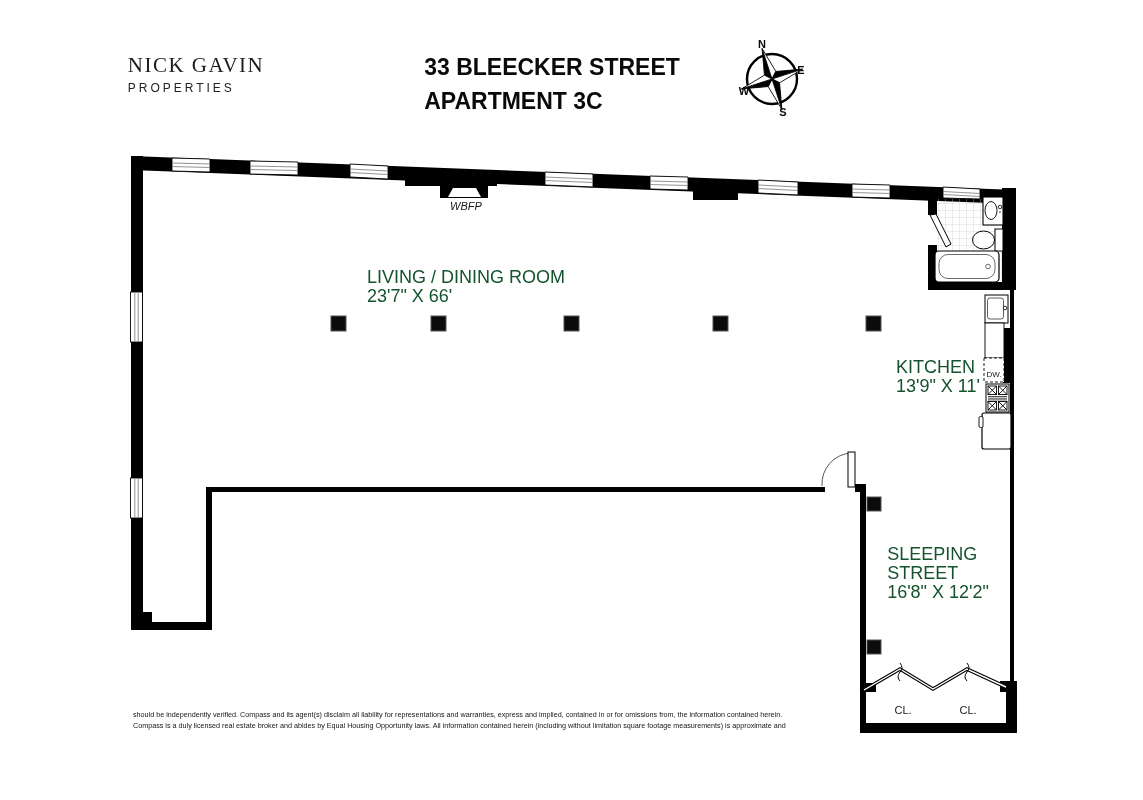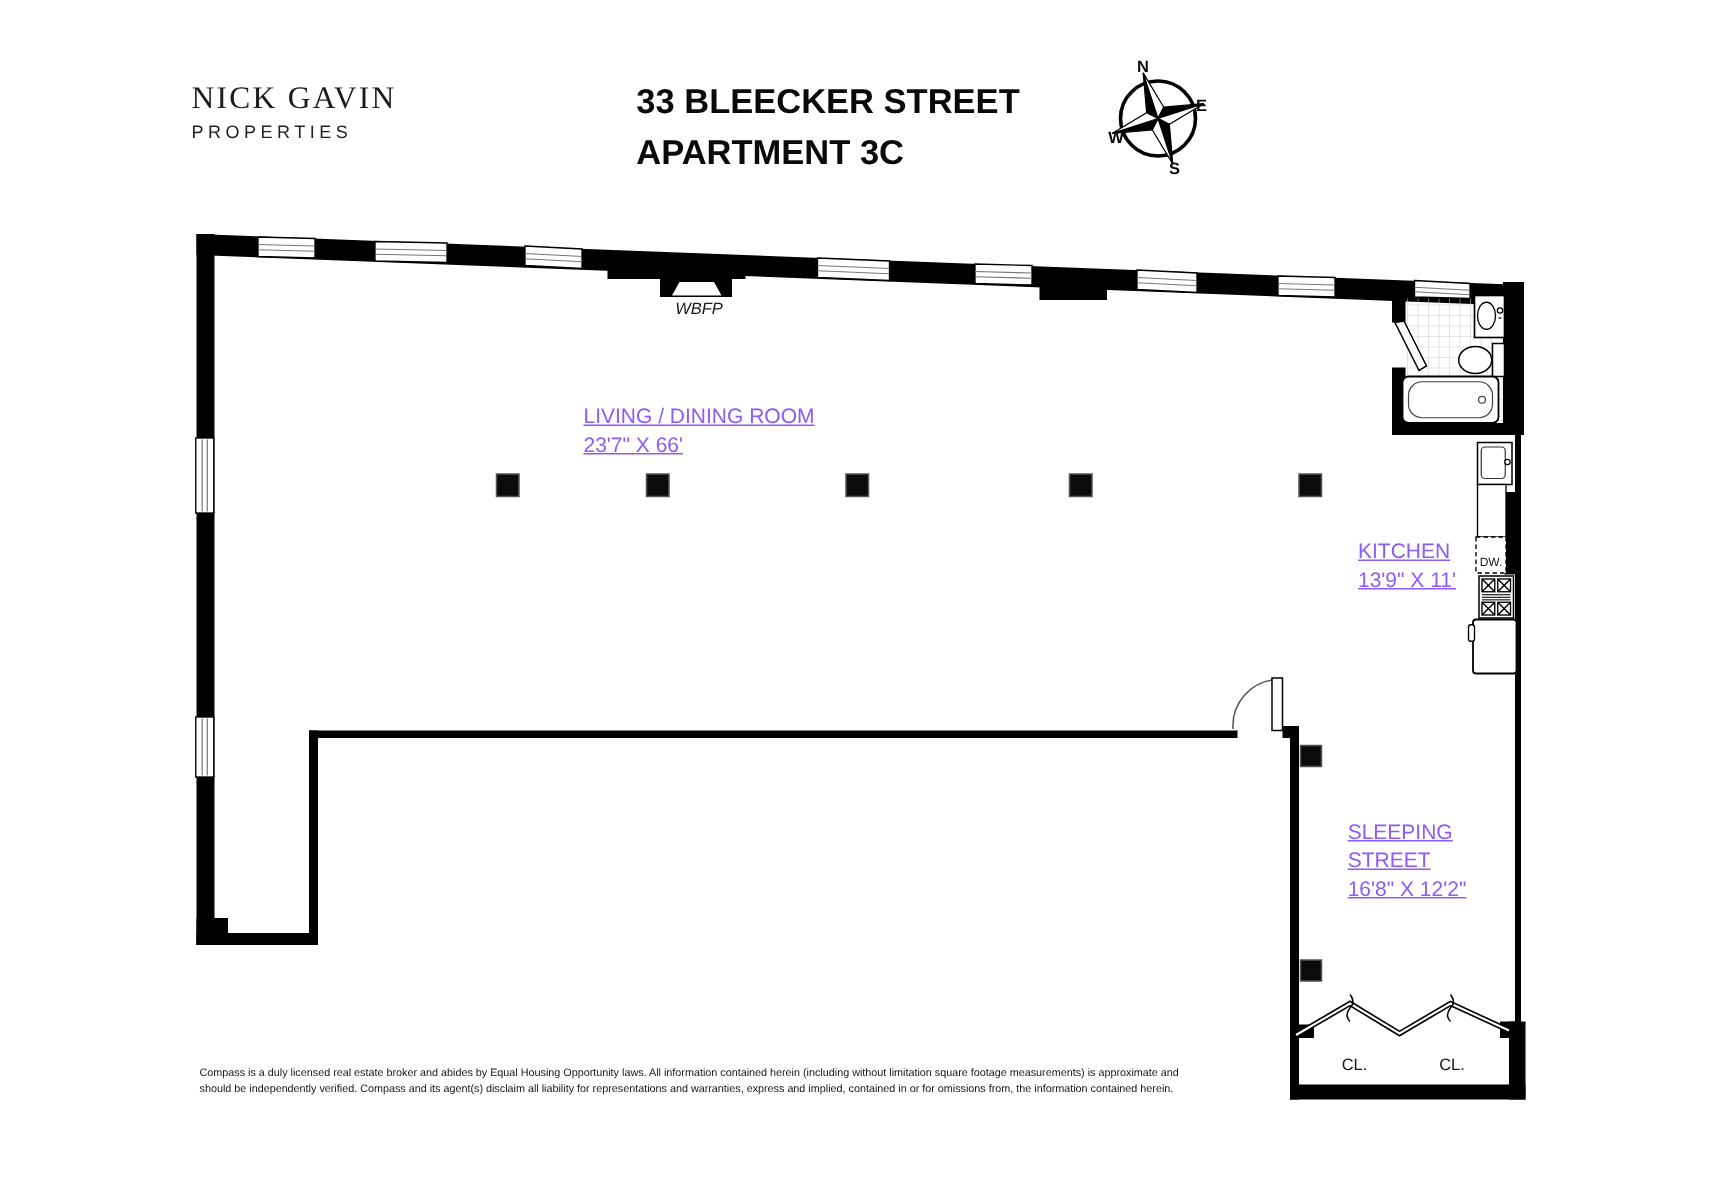--- a/index.html
+++ b/index.html
@@ -3,21 +3,21 @@
 <meta charset="utf-8">
 <style>
   html,body{margin:0;padding:0;background:#fff;}
   #canvas{position:relative;width:1143px;height:800px;background:#fff;overflow:hidden;
           font-family:"Liberation Sans",sans-serif;color:#111;}
   svg{position:absolute;left:0;top:0;}
   .lbl{position:absolute;transform:translateX(-50%);text-align:left;white-space:nowrap;color:#151515;}
   .logo-main{font-family:"Liberation Serif","DejaVu Serif",serif;font-size:21px;letter-spacing:1.5px;color:#1c1c1c;}
   .logo-sub{font-size:12px;letter-spacing:3px;color:#222;margin-top:3px;}
   .title{font-size:23px;font-weight:bold;line-height:34px;color:#0a0a0a;}
-  .room{font-size:14px;line-height:19px;color:#8b5cf6;text-decoration:underline;}
+  .room{font-size:18px;line-height:19px;color:#14532d;}
   .wbfp{font-size:11px;font-style:italic;color:#181818;}
   .tiny{font-size:8px;color:#181818;}
   .cl{font-size:11px;color:#181818;}
   .disclaimer{position:absolute;left:133px;top:710px;font-size:7.2px;line-height:10.5px;
               color:#151515;text-align:left;white-space:nowrap;}
   .compass-letter{font-size:11px;font-weight:bold;fill:#0a0a0a;}
 </style>
 </head>
 <body>
 
@@ -244,17 +244,17 @@
     <div>STREET</div>
     <div>16'8" X 12'2"</div>
   </div>
 
   <div class="lbl tiny" style="left:994px;top:370px;">DW.</div>
 
   <div class="lbl cl" style="left:903px;top:704px;">CL.</div>
   <div class="lbl cl" style="left:968px;top:704px;">CL.</div>
 
   <div class="disclaimer">
+    <div>should be independently verified. Compass and its agent(s) disclaim all liability for representations and warranties, express and implied, contained in or for omissions from, the information contained herein.</div>
     <div>Compass is a duly licensed real estate broker and abides by Equal Housing Opportunity laws.  All information contained herein (including without limitation square footage measurements) is approximate and</div>
-    <div>should be independently verified. Compass and its agent(s) disclaim all liability for representations and warranties, express and implied, contained in or for omissions from, the information contained herein.</div>
   </div>
 
 </div>
 
 </body></html>

